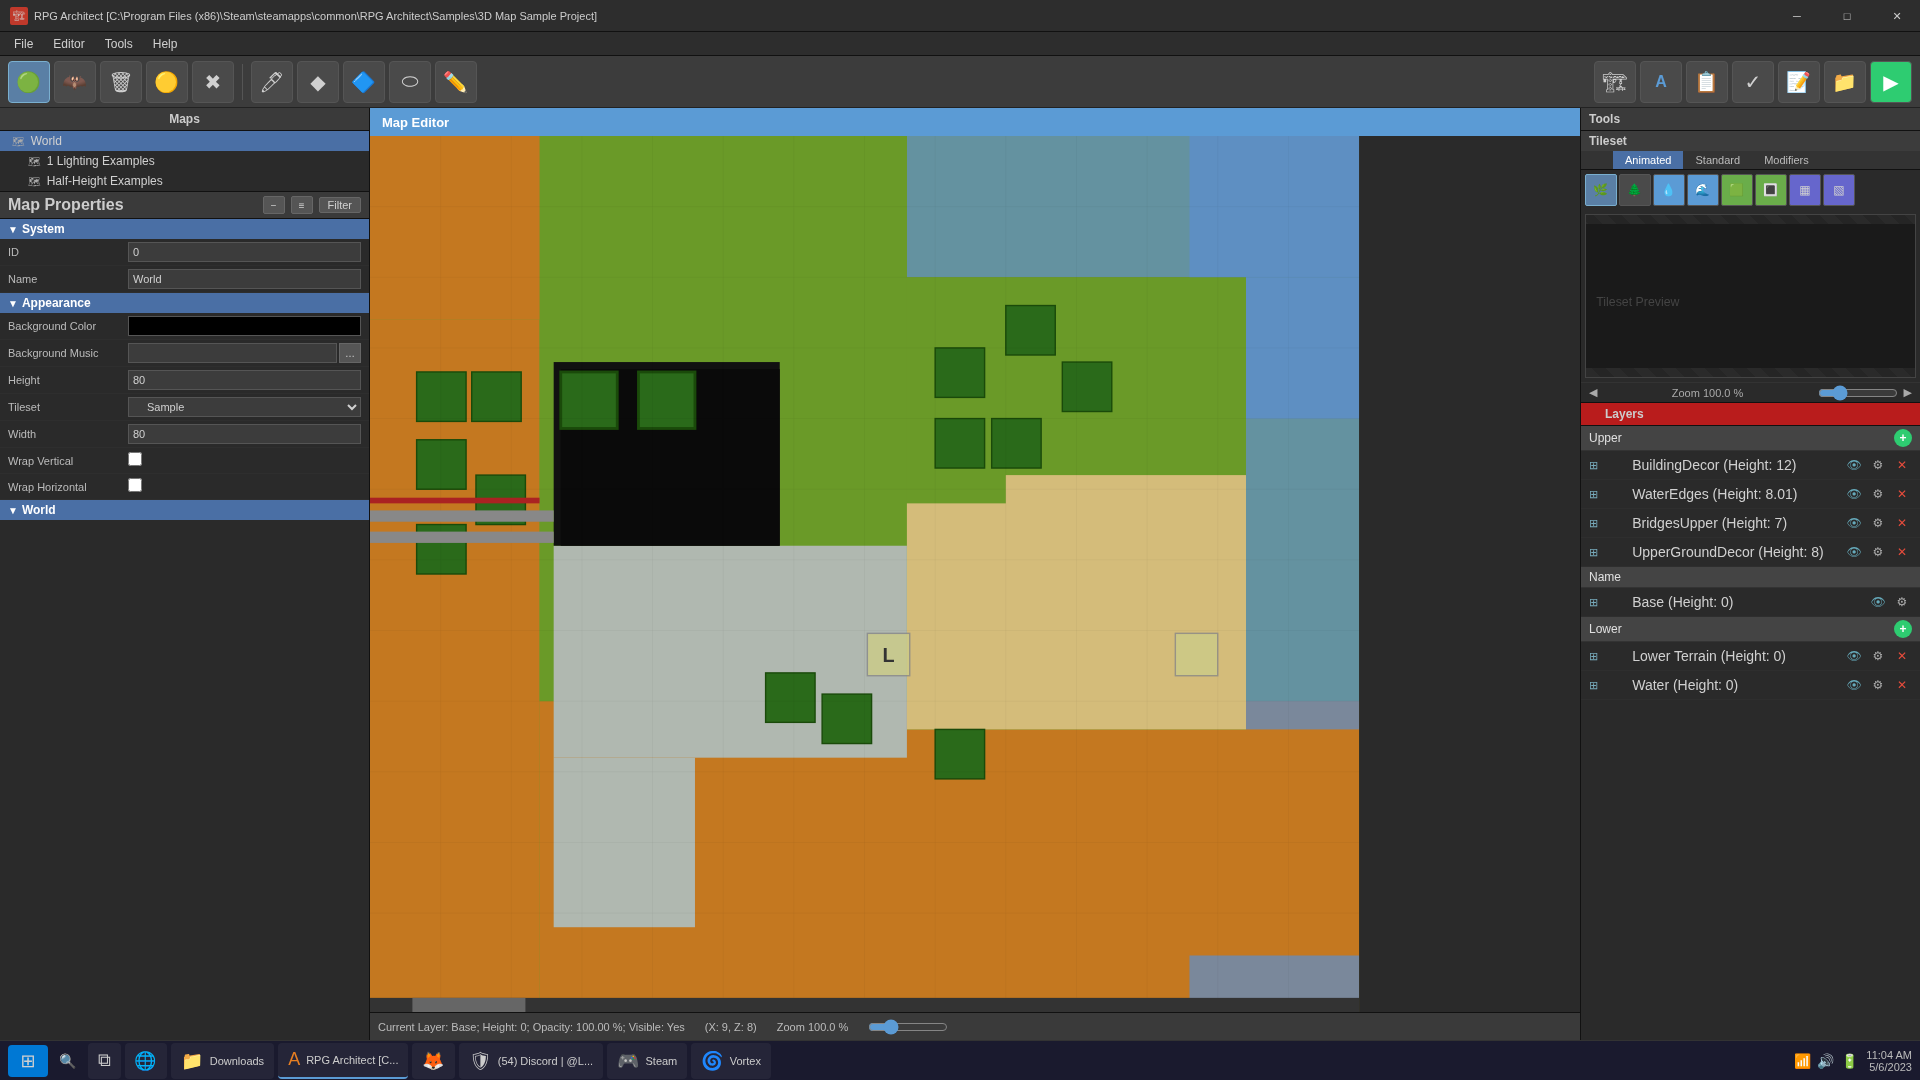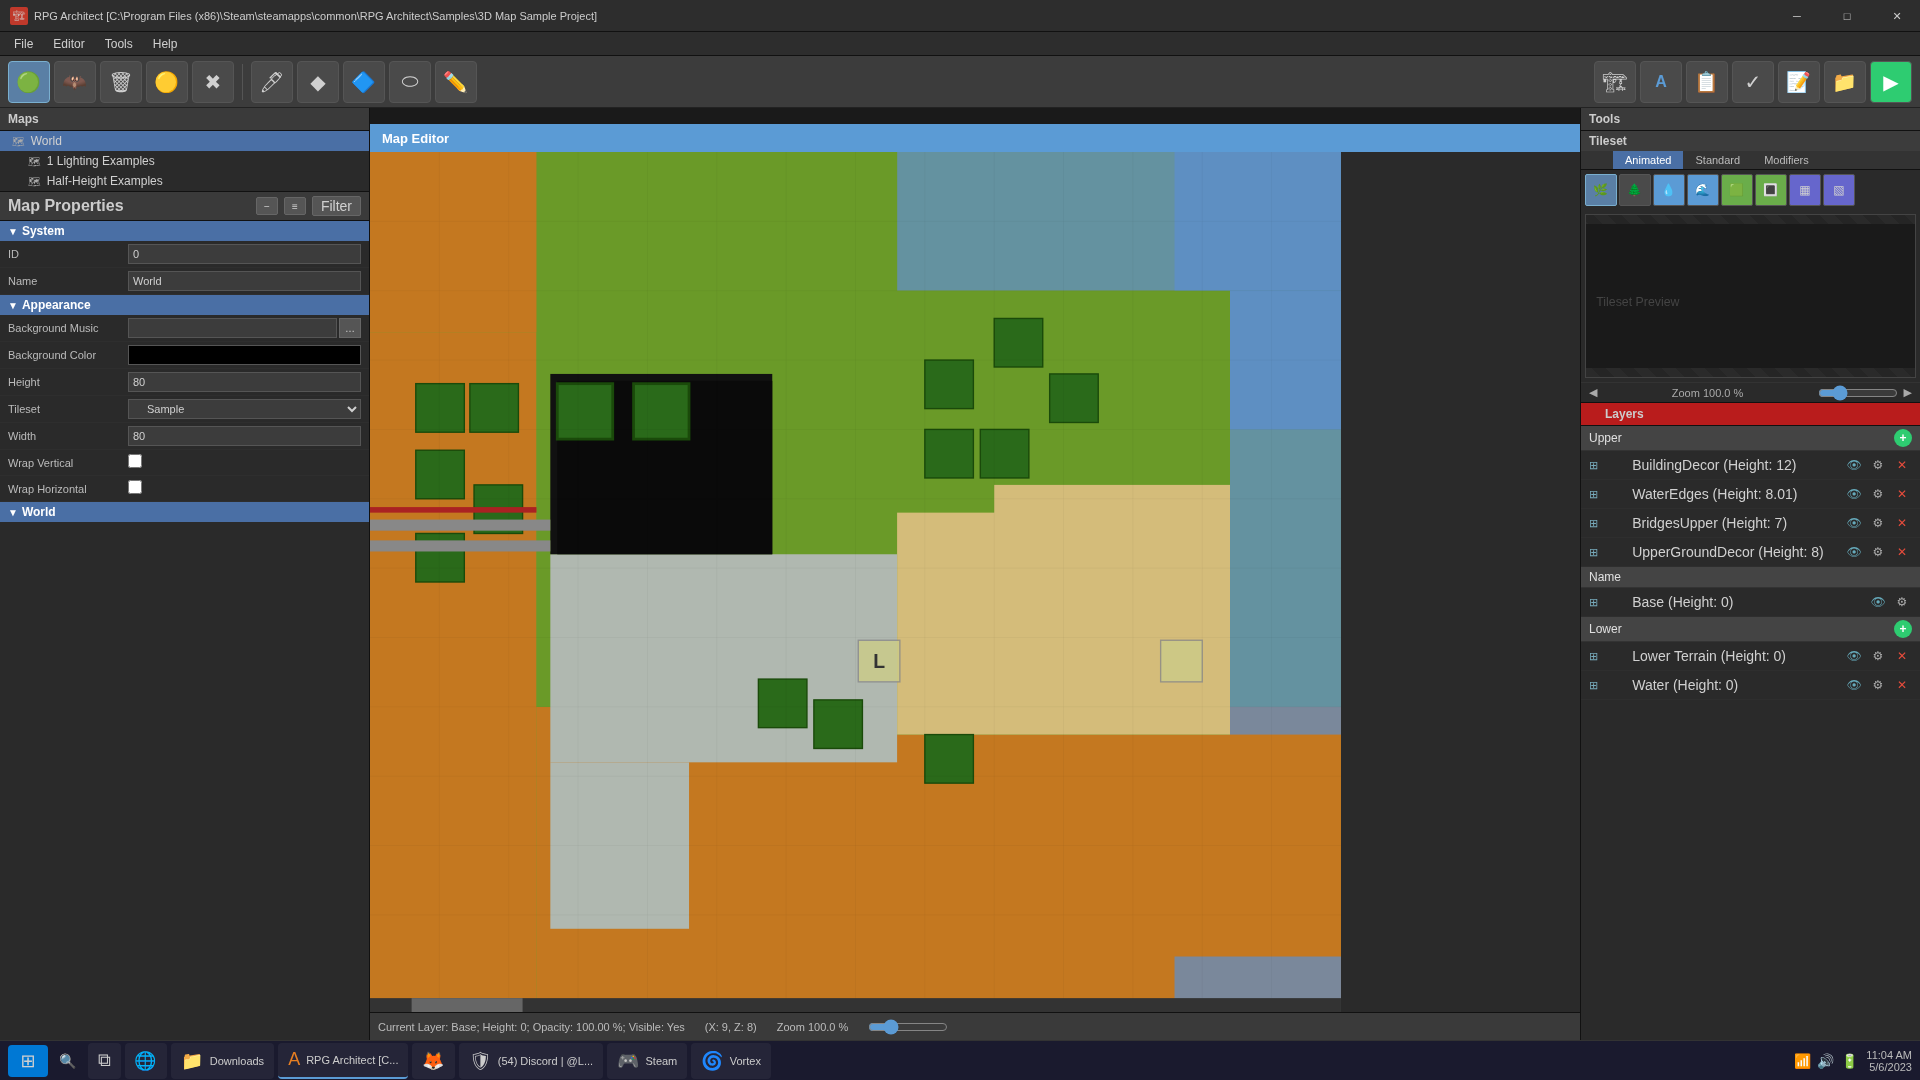--- a/index.html
+++ b/index.html
@@ -73,20 +73,21 @@
     #maps-section {
       border-bottom: 1px solid #111;
       flex-shrink: 0;
     }
     #maps-header {
       background: #3a3a3a;
       padding: 4px 8px;
       font-weight: bold;
       font-size: 12px;
       color: #ccc;
+      text-align: center;
     }
     .map-tree-item {
       display: flex;
       align-items: center;
       padding: 3px 12px;
       cursor: pointer;
       color: #d0d0d0;
       font-size: 12px;
     }
     .map-tree-item.selected { background: #4a6fa5; }
@@ -106,21 +107,21 @@
       display: flex;
       align-items: center;
       justify-content: space-between;
       border-bottom: 1px solid #111;
       position: sticky;
       top: 0;
     }
     .props-title { font-weight: bold; font-size: 16px; color: #ccc; }
     .props-controls { display: flex; align-items: center; gap: 6px; }
     .props-btn { width: 22px; height: 18px; background: #555; border: 1px solid #666; border-radius: 2px; display: flex; align-items: center; justify-content: center; cursor: pointer; font-size: 10px; }
-    .filter-btn { padding: 1px 8px; background: #555; border: 1px solid #666; border-radius: 2px; cursor: pointer; font-size: 14px; }
+    .filter-btn { padding: 1px 8px; background: #555; border: 1px solid #666; border-radius: 2px; cursor: pointer; font-size: 11px; }
 
     
     .section-header {
       background: #4a6fa5;
       padding: 3px 8px;
       font-size: 12px;
       font-weight: bold;
       color: #fff;
       display: flex;
       align-items: center;
@@ -169,21 +170,20 @@
     }
     #map-editor-header {
       background: #5b9bd5;
       padding: 4px 12px;
       font-size: 13px;
       font-weight: bold;
       color: #fff;
       height: 28px;
       display: flex;
       align-items: center;
-      margin-top: 16px;
     }
 
     #map-canvas-area {
       flex: 1;
       overflow: hidden;
       position: relative;
       background: #2a2a2a;
     }
 
     
@@ -409,32 +409,32 @@
         <div class="prop-value">
           <input class="prop-input" type="text" value="World" style="">
         </div>
       </div>
 
       <div class="section-header">
         <span class="arrow">▼</span>
         <span>Appearance</span>
       </div>
       <div class="prop-row">
+        <span class="prop-label">Background Color</span>
+        <div class="prop-value">
+          <div class="prop-color-box" style="background:#000000;"></div>
+        </div>
+      </div>
+      <div class="prop-row">
         <span class="prop-label">Background Music</span>
         <div class="prop-value">
           <div class="prop-music-row">
             <input class="prop-music-input" type="text" value="" style="">
             <div class="prop-music-btn">…</div>
           </div>
-        </div>
-      </div>
-      <div class="prop-row">
-        <span class="prop-label">Background Color</span>
-        <div class="prop-value">
-          <div class="prop-color-box" style="background:#000000;"></div>
         </div>
       </div>
       <div class="prop-row">
         <span class="prop-label">Height</span>
         <div class="prop-value">
           <input class="prop-input" type="text" value="80" style="">
         </div>
       </div>
       <div class="prop-row">
         <span class="prop-label">Tileset</span>

